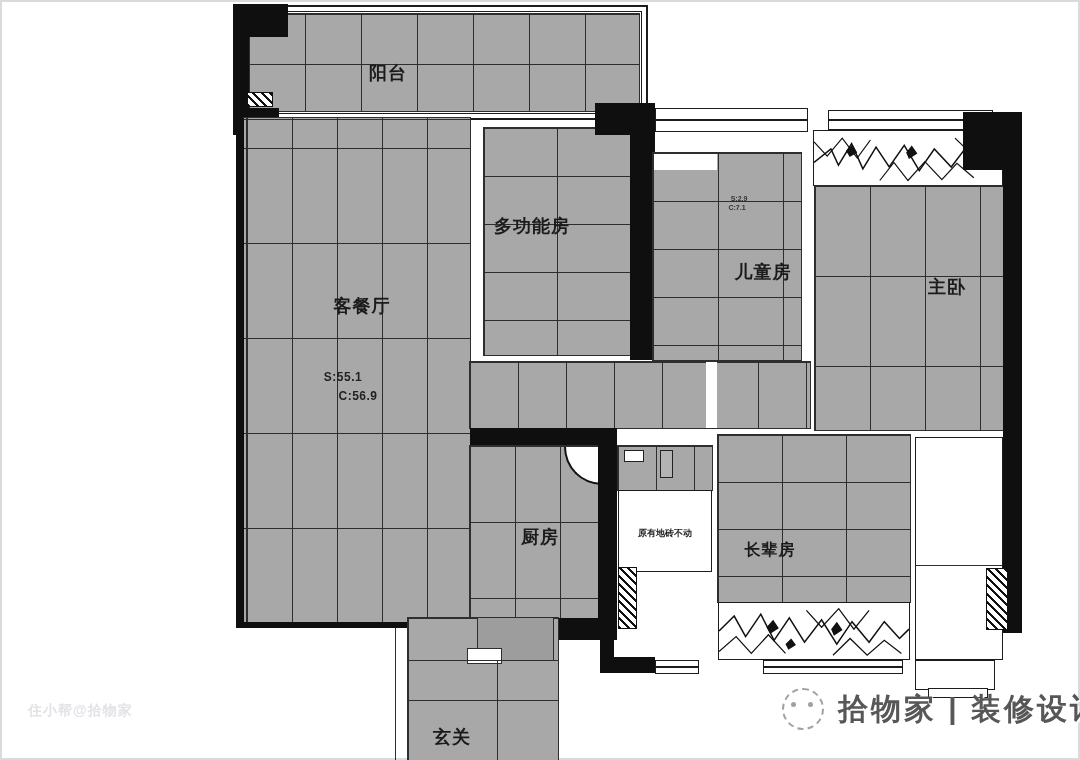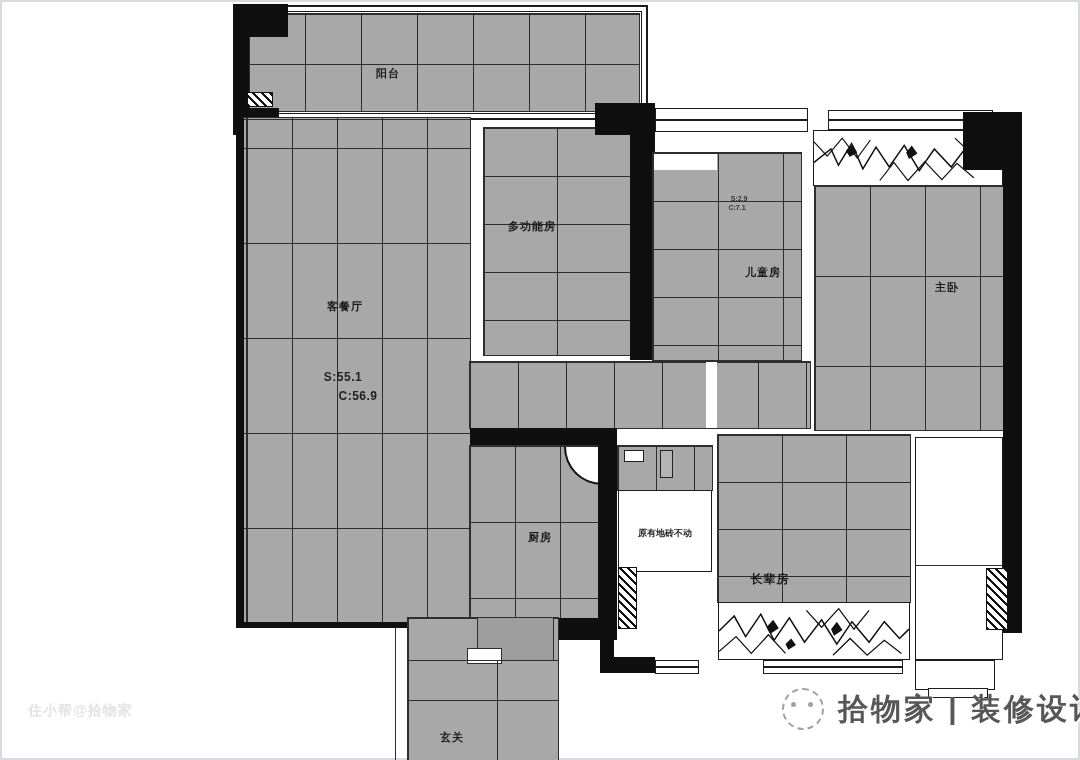--- a/index.html
+++ b/index.html
@@ -20,21 +20,21 @@
   .whitebox{position:absolute;background:#ffffff;border:1.5px solid #1c1c1c;box-sizing:border-box;}
   .window{position:absolute;background:#ffffff;border:1.5px solid #1c1c1c;box-sizing:border-box;
     background-image:linear-gradient(to bottom,transparent 44%,#1c1c1c 44%,#1c1c1c 56%,transparent 56%);}
   .hline{position:absolute;background:#2e2e2e;height:1px;}
   .vline{position:absolute;background:#2e2e2e;width:1px;}
   .hatch{position:absolute;background:repeating-linear-gradient(45deg,#111 0 2px,#fff 2px 6px);border:1px solid #111;box-sizing:border-box;}
   .marble{position:absolute;background:#ffffff;border:1px solid #1c1c1c;box-sizing:border-box;overflow:hidden;}
   .marble svg{display:block;width:100%;height:100%;}
   .rlabel{
     position:absolute;transform:translate(-50%,-50%);font-weight:bold;color:#1b1b1b;
-    font-size:11px;letter-spacing:1px;white-space:nowrap;
+    font-size:18px;letter-spacing:1px;white-space:nowrap;
   }
   .dim{position:absolute;transform:translate(-50%,-50%);color:#222;font-size:12px;font-weight:bold;white-space:nowrap;letter-spacing:0.5px;}
   .dim-tiny{position:absolute;transform:translate(-50%,-50%);color:#333;font-size:7px;font-weight:bold;white-space:nowrap;}
   .frame{position:absolute;border:2px solid #1c1c1c;box-sizing:border-box;background:#fff;}
   .frame-inner{position:absolute;border:1px solid #1c1c1c;box-sizing:border-box;}
   .doorarc{position:absolute;background:#fff;border-left:2px solid #111;border-bottom:2px solid #111;border-radius:0 0 0 100%;box-sizing:border-box;}
   .fixture{position:absolute;background:#b4b4b4;border:1px solid #222;box-sizing:border-box;}
   
   #wm-left{
     position:absolute;left:28px;top:702px;font-size:14px;color:#e3e3e7;font-weight:bold;letter-spacing:1px;
@@ -62,21 +62,21 @@
 
   <div class="wall" style="left:233px;top:4px;width:55px;height:33px;"></div>
   <div class="wall" style="left:233px;top:4px;width:16px;height:131px;"></div>
   <div class="hatch" style="left:247px;top:92px;width:26px;height:15px;"></div>
   <div class="wall" style="left:233px;top:108px;width:46px;height:26px;"></div>
 
   <div class="tiles" style="left:244px;top:118px;width:226px;height:504px;--vx:45px;--vy:95px;background-position:3px 0,0 30px;"></div>
   <div class="wall" style="left:236px;top:118px;width:8px;height:510px;"></div>
   <div class="wall" style="left:236px;top:622px;width:276px;height:6px;"></div>
   <div class="vline" style="left:395px;top:628px;height:132px;"></div>
-  <span class="rlabel" style="left:345px;top:306px;">客餐厅</span>
+  <span class="rlabel" style="left:362px;top:306px;">客餐厅</span>
   <span class="dim" style="left:343px;top:377px;">S:55.1</span>
   <span class="dim" style="left:358px;top:396px;">C:56.9</span>
 
   <div class="tiles" style="left:484px;top:128px;width:146px;height:227px;--vx:73px;--vy:48px;"></div>
   <span class="rlabel" style="left:532px;top:226px;">多功能房</span>
 
   <div class="wall" style="left:595px;top:103px;width:60px;height:32px;"></div>
   <div class="wall" style="left:630px;top:103px;width:25px;height:257px;"></div>
 
   <div class="window" style="left:655px;top:108px;width:153px;height:24px;"></div>
@@ -113,21 +113,21 @@
   <div class="fixture" style="left:624px;top:450px;width:20px;height:12px;background:#fff;"></div>
   <div class="fixture" style="left:660px;top:450px;width:13px;height:28px;"></div>
   <div class="whitebox" style="left:618px;top:490px;width:94px;height:82px;"></div>
   <span class="rlabel" style="left:665px;top:533px;font-size:9px;letter-spacing:0;text-align:center;">原有地砖不动</span>
   <div class="hatch" style="left:618px;top:567px;width:19px;height:62px;"></div>
   <div class="wall" style="left:600px;top:630px;width:14px;height:43px;"></div>
   <div class="wall" style="left:600px;top:657px;width:55px;height:16px;"></div>
   <div class="window" style="left:655px;top:660px;width:44px;height:14px;"></div>
 
   <div class="tiles" style="left:718px;top:435px;width:192px;height:167px;--vx:64px;--vy:47px;"></div>
-  <span class="rlabel" style="left:770px;top:579px;font-size:12px;">长辈房</span>
+  <span class="rlabel" style="left:770px;top:550px;font-size:16px;">长辈房</span>
   <div class="marble" style="left:718px;top:602px;width:192px;height:58px;">
     <svg viewBox="0 0 200 60" preserveAspectRatio="none">
       <path d="M0 30 L16 14 L28 36 L44 12 L58 40 L74 16 L90 42 L108 18 L124 44 L140 20 L158 42 L174 20 L190 38 L200 28" fill="none" stroke="#111" stroke-width="1.6"></path>
       <path d="M0 52 L18 36 L34 54 L52 34 L70 54 M92 8 L108 26 L126 6 L142 28 L158 8 M120 56 L138 38 L156 56 L174 40 L192 54" fill="none" stroke="#111" stroke-width="1.3"></path>
       <path d="M50 26 l7 -8 l6 9 l-9 6 z M118 28 l6 -8 l6 9 l-9 6 z M70 44 l6 -6 l5 7 l-8 5 z" fill="#111"></path>
     </svg>
   </div>
   <div class="window" style="left:763px;top:660px;width:140px;height:14px;"></div>
 
   <div class="whitebox" style="left:915px;top:437px;width:88px;height:223px;"></div>

